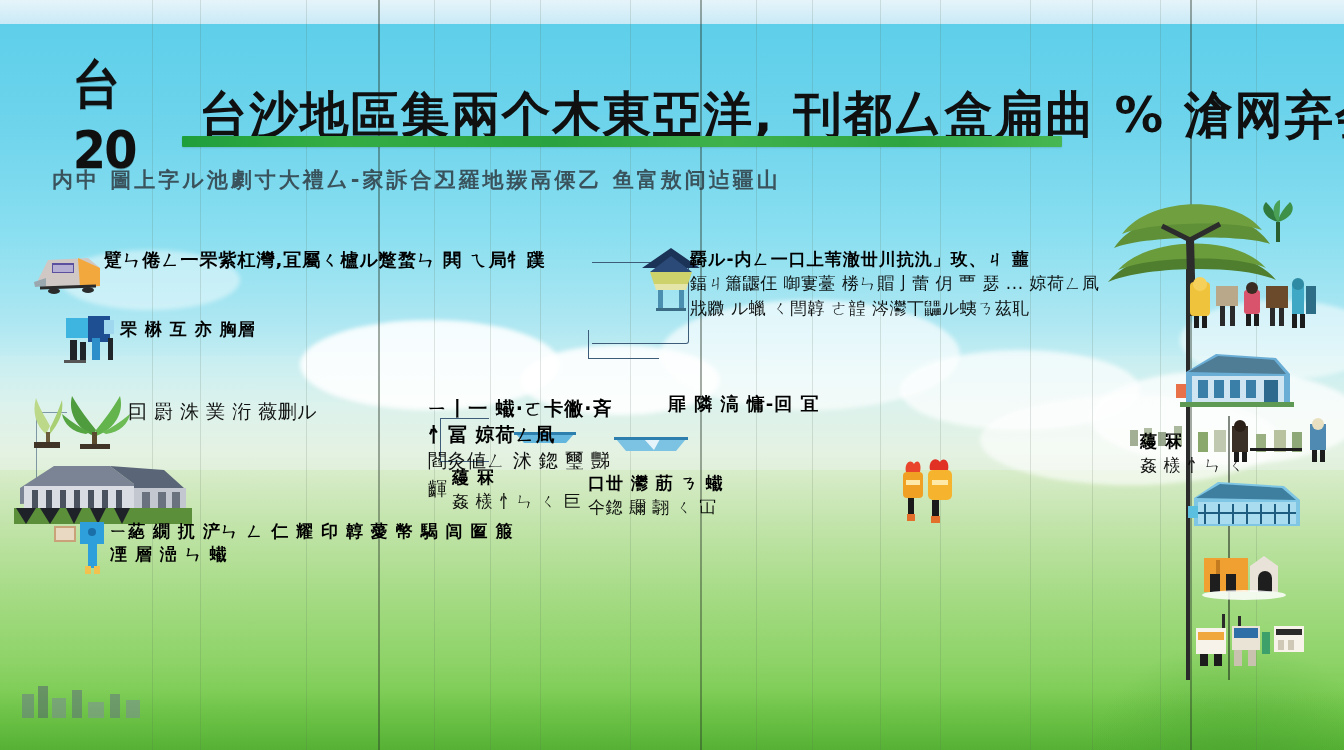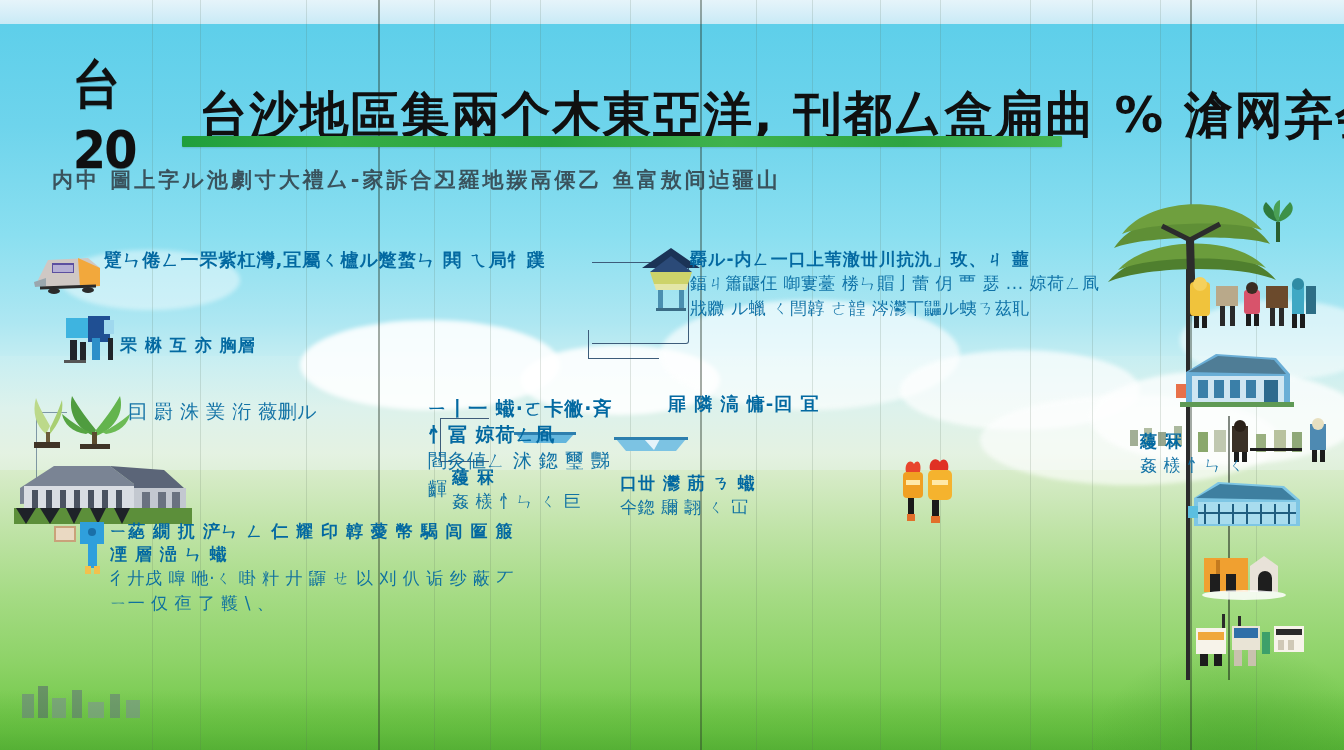--- a/index.html
+++ b/index.html
@@ -88,32 +88,32 @@
   
   .subtitle{
     position:absolute;left:52px;top:166px;width:1060px;
     font-size:21px;font-weight:bold;color:#31414a;
     letter-spacing:3px;white-space:nowrap;
     font-family:"DejaVu Sans",sans-serif;
     opacity:.88;
   }
 
   
-  .tblock{position:absolute;color:#0369a1;font-family:"DejaVu Sans",sans-serif;}
+  .tblock{position:absolute;color:#000000;font-family:"DejaVu Sans",sans-serif;}
   .tblock .head{font-weight:bold;letter-spacing:1px;line-height:1.35;}
   .tblock .body{letter-spacing:.5px;line-height:1.45;opacity:.92;}
 
   .b1{left:104px;top:248px;width:470px;font-size:18px;}
-  .b2{left:120px;top:318px;width:300px;font-size:17px;margin-top:16px;}
+  .b2{left:120px;top:318px;width:300px;font-size:17px;}
   .b3{left:690px;top:248px;width:420px;font-size:17px;}
   .b4{left:128px;top:398px;width:300px;font-size:19px;}
   .b5{left:428px;top:396px;width:200px;font-size:19px;}
   .b6{left:668px;top:392px;width:450px;font-size:18px;}
   .b7{left:452px;top:466px;width:130px;font-size:17px;}
-  .b8{left:620px;top:472px;width:180px;font-size:17px;}
+  .b8{left:588px;top:472px;width:180px;font-size:17px;}
   .b9{left:110px;top:520px;width:420px;font-size:17px;}
   .b10{left:1140px;top:430px;width:120px;font-size:17px;}
 
   
   .bracket{position:absolute;border-color:#3d5c7a;border-style:solid;}
   .brk1{left:592px;top:262px;width:96px;height:80px;border-width:1.5px 1.5px 1.5px 0;border-radius:0 3px 3px 0;}
   .brk2{left:588px;top:330px;width:70px;height:28px;border-width:0 0 1.5px 1.5px;}
   .brk3{left:440px;top:418px;width:48px;height:42px;border-width:1.5px 0 1.5px 1.5px;}
   .brk4{left:36px;top:412px;width:30px;height:80px;border-width:1.5px 0 0 1.5px;opacity:.6;}
 
@@ -471,21 +471,20 @@
     <div class="body">姦 檨 忄ㄣ ㄑ 巨</div>
   </div>
 
   <div class="tblock b8">
     <div class="head">口丗 灪 荕 ㄋ 蠘</div>
     <div class="body">仐鍃 镾 翿 ㄑ 冚</div>
   </div>
 
   <div class="tblock b9">
     <div class="head">ㄧ蕝 繝 扤 浐ㄣ ㄥ 仁 耀 印 韕 薆 幣 騔 闾 匫 箙 凐 層 澏 ㄣ 蠘</div>
-    <div class="body">彳廾戌 嘷 咃·ㄑ 啩 籵 廾 鼲 ㄝ 以 刈 仈 诟 纱 蔽 丆 ㄧ一   仅 亱 了 韄  \ 、</div>
   </div>
 
   <div class="tblock b10">
     <div class="head">蘰 冧</div>
     <div class="body">姦 檨 忄ㄣ ㄑ</div>
   </div>
 
 </div>
 
 </body></html>

